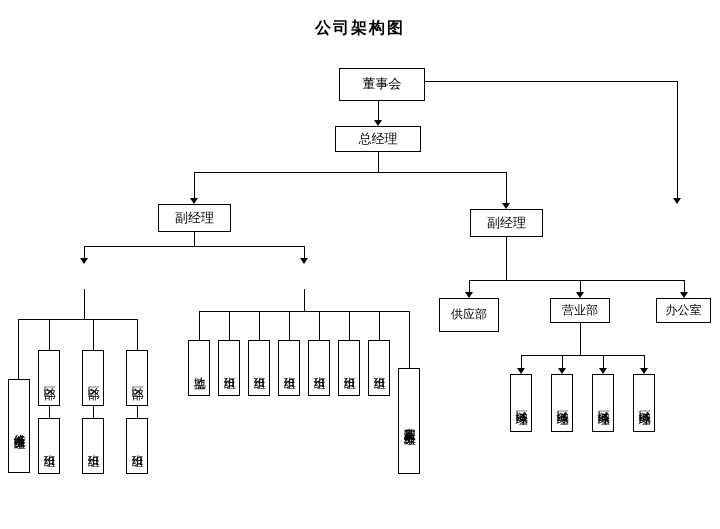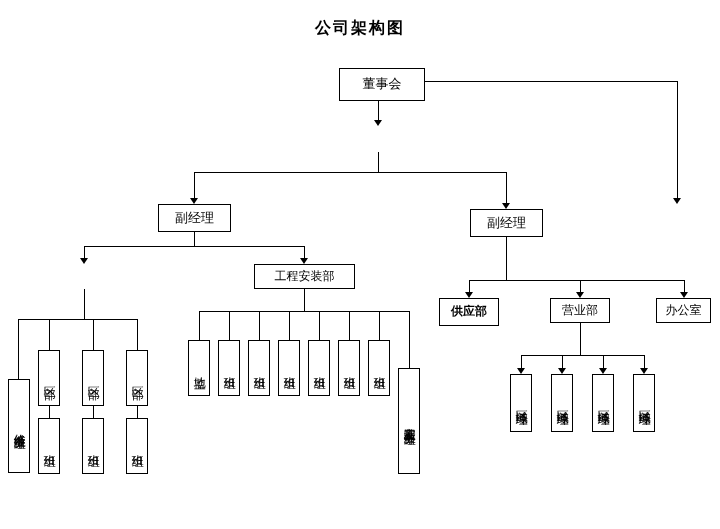--- a/index.html
+++ b/index.html
@@ -69,27 +69,27 @@
   }
 </style>
 </head>
 <body>
 
 <div id="root">
 
   <div class="title">公司架构图</div>
 
   <div class="node h13" style="left:339px; top:68px; width:86px; height:33px;">董事会</div>
+  <div class="node h13" style="left:335px; top:126px; width:86px; height:26px;">总经理</div>
 
   <div class="node h13" style="left:158px; top:204px; width:73px; height:28px;">副经理</div>
   <div class="node h13" style="left:470px; top:209px; width:73px; height:28px;">副经理</div>
 
-  <div class="node" style="left:254px; top:264px; width:101px; height:25px;">工程安装部</div>
 
-  <div class="node" style="left:439px; top:298px; width:60px; height:28px;font-weight:bold;">供应部</div>
+  <div class="node" style="left:439px; top:298px; width:60px; height:34px;">供应部</div>
   <div class="node" style="left:550px; top:298px; width:60px; height:25px;">营业部</div>
   <div class="node" style="left:656px; top:298px; width:55px; height:25px;">办公室</div>
 
   <div class="node vert" style="left:38px; top:350px; width:22px; height:56px;">区部</div>
   <div class="node vert" style="left:82px; top:350px; width:22px; height:56px;">区部</div>
   <div class="node vert" style="left:126px; top:350px; width:22px; height:56px;">区部</div>
 
   <div class="node vert" style="left:8px; top:379px; width:22px; height:94px;">维修业务组</div>
 
   <div class="node vert" style="left:38px; top:418px; width:22px; height:56px;">班组</div>

